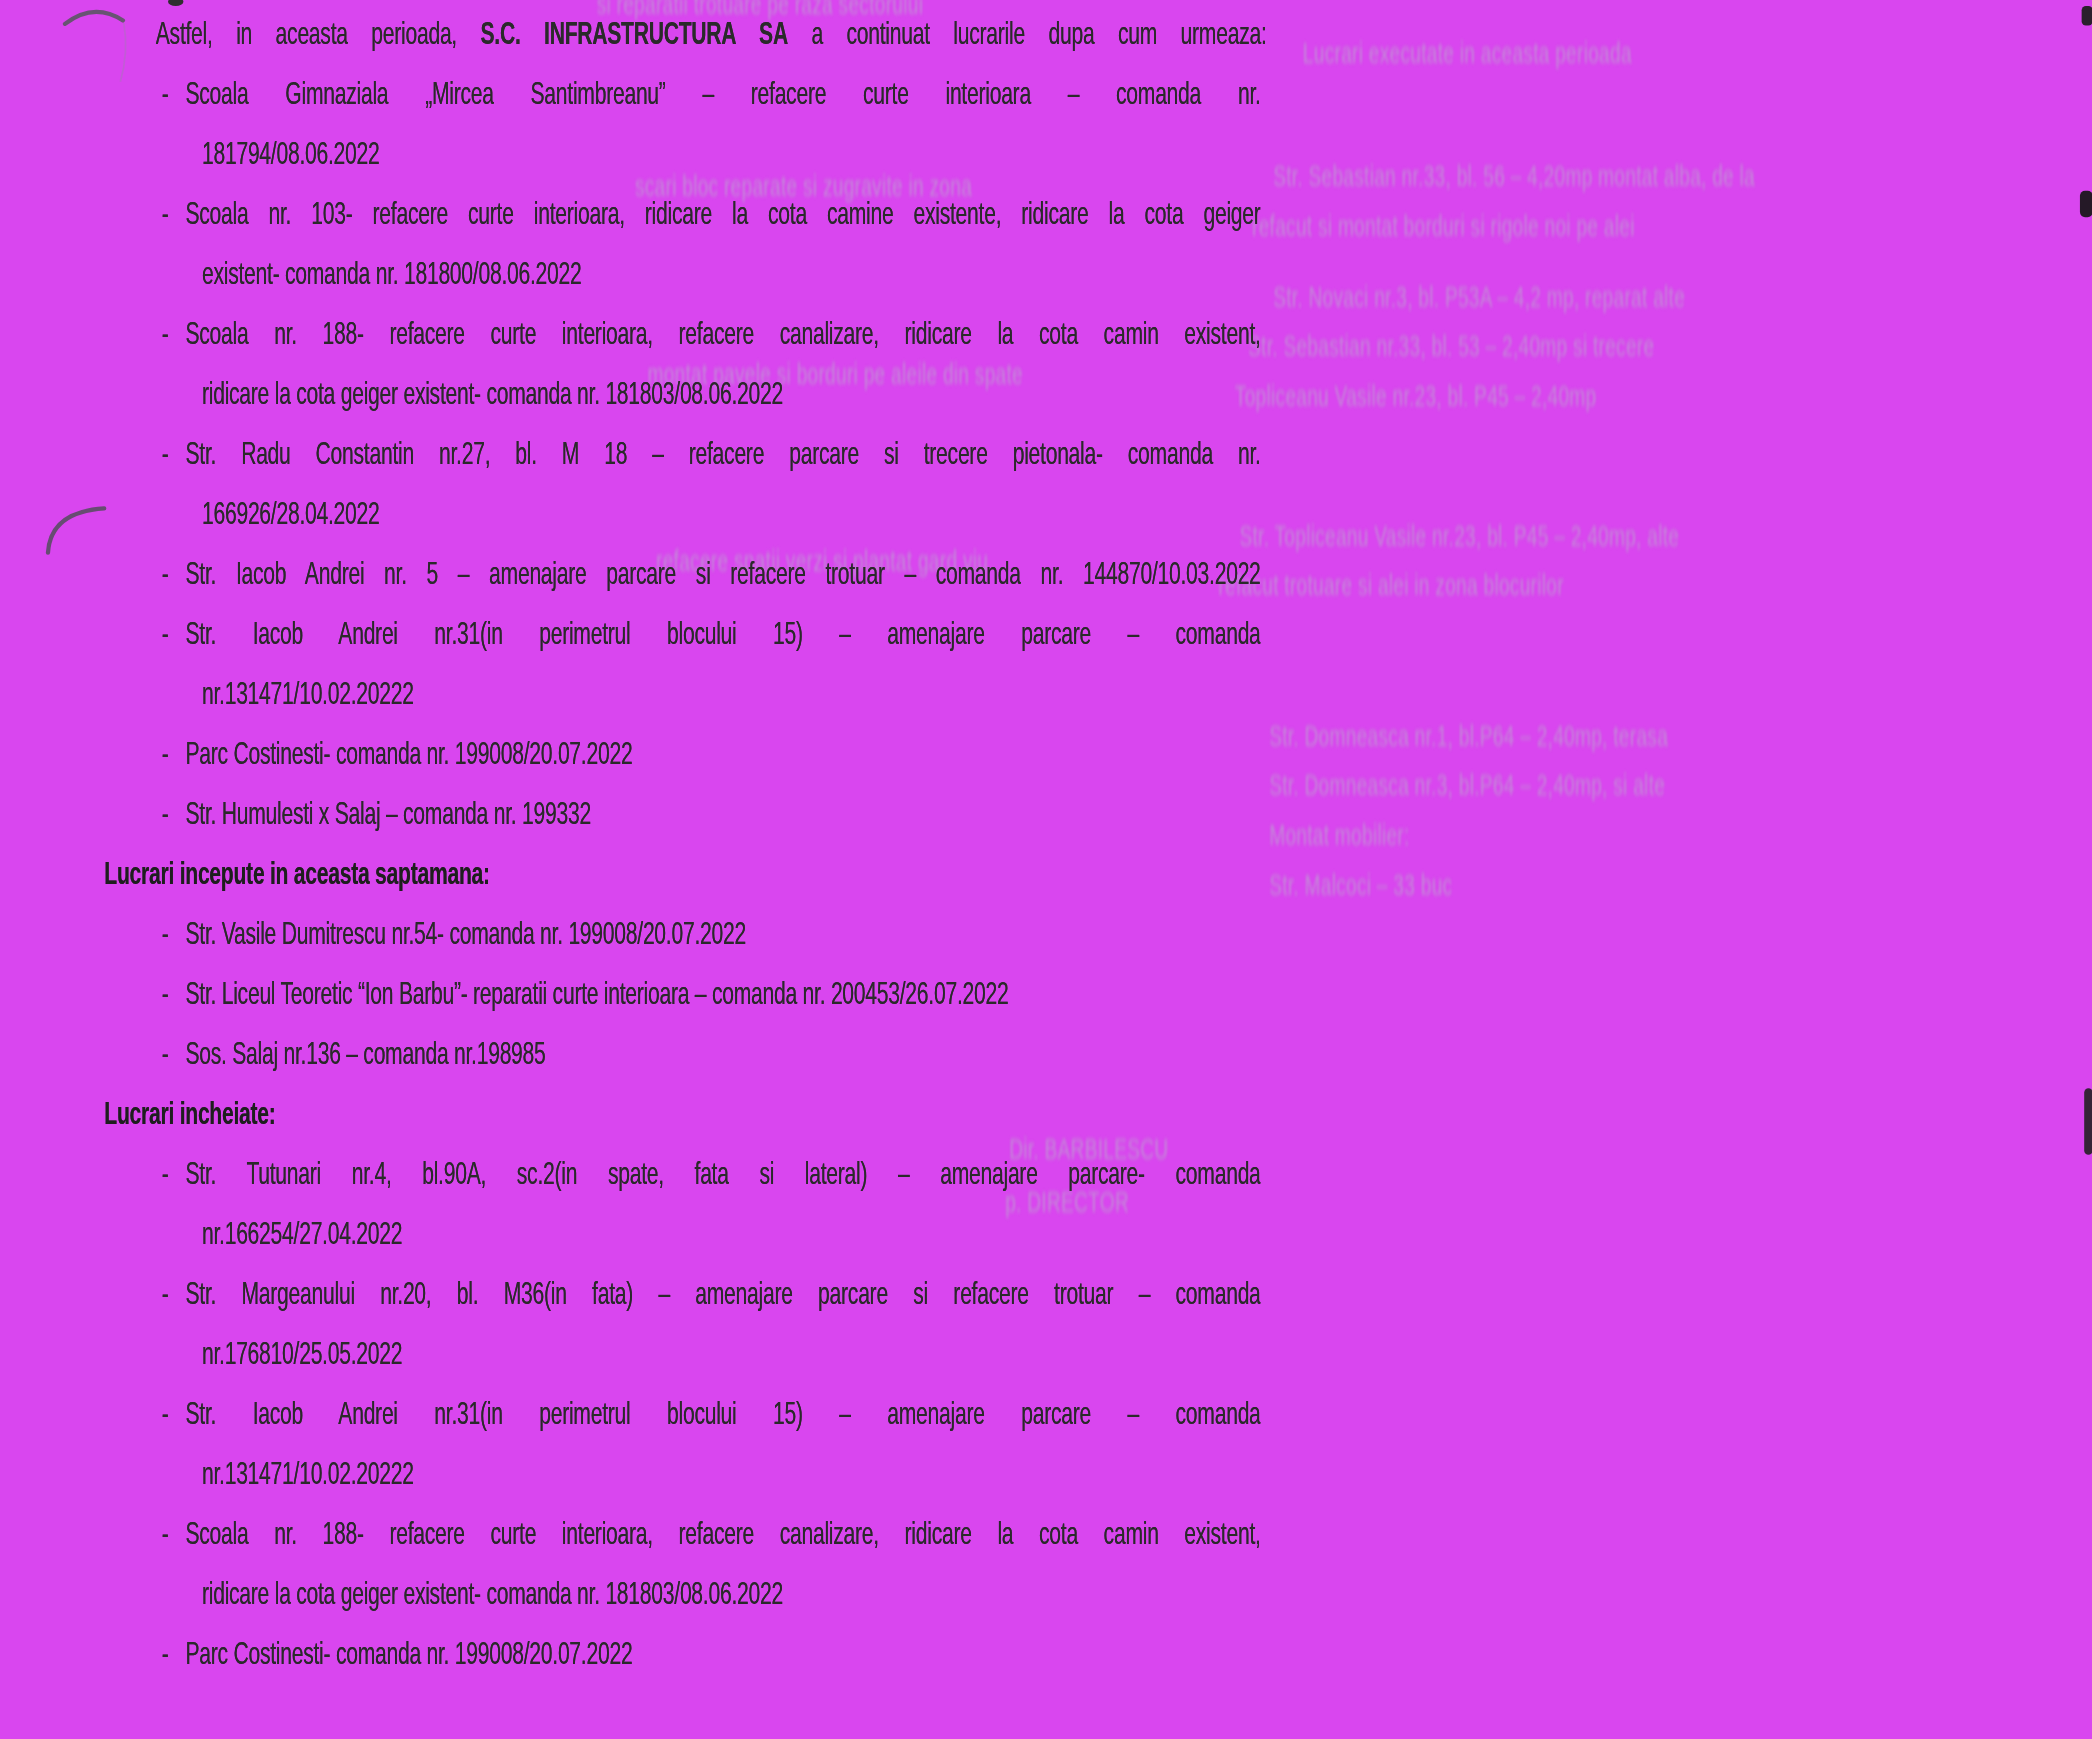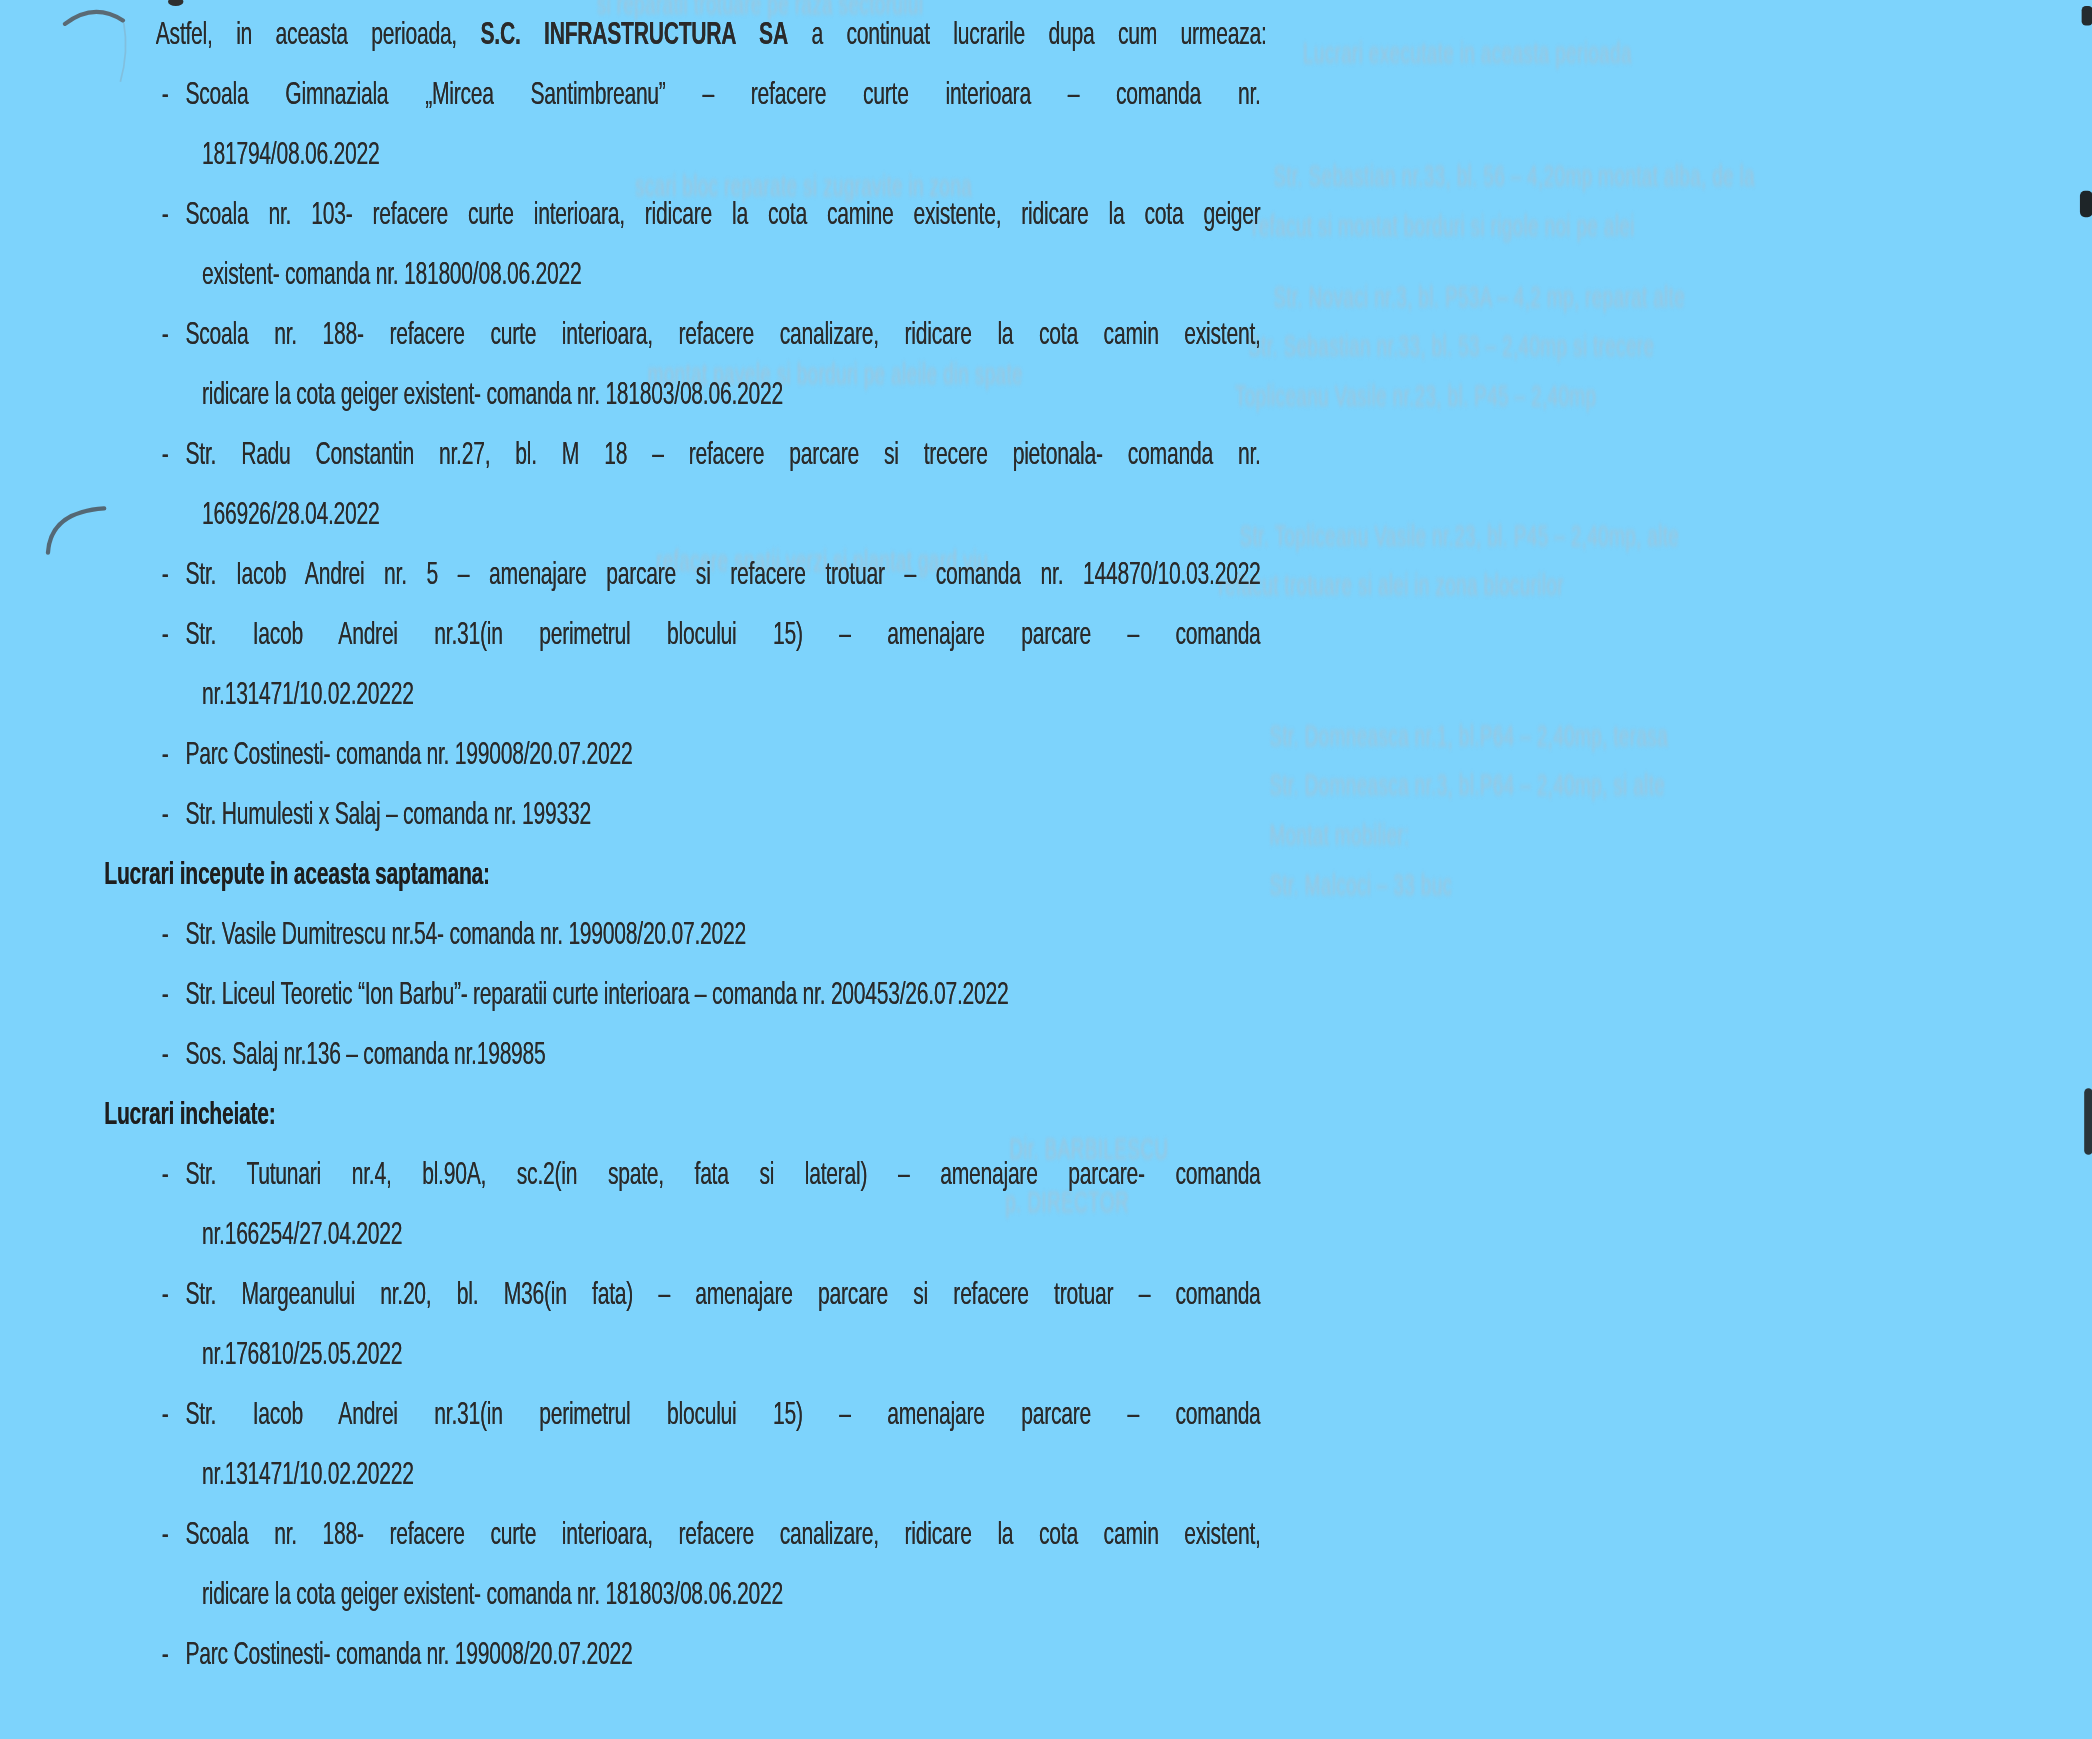--- a/index.html
+++ b/index.html
@@ -2,21 +2,21 @@
 <html style="font-size:13.6px"><head>
 <meta charset="utf-8">
 <style>
   html,body{
     margin:0; padding:0;
     width:2093px; height:1739px;
     background:#ffffff;
     overflow:hidden;
     font-family:"Liberation Sans", sans-serif;
   }
-  .page{ position:relative; width:2093px; height:1739px; background:#7dd3fc; }
+  .page{ position:relative; width:2093px; height:1739px; background:#d946ef; }
 
   
   .page-inner{
     position:absolute; top:0; left:0;
     width:3171px; height:1739px;
     transform:scaleX(0.66);
     transform-origin:0 0;
   }
 
   

